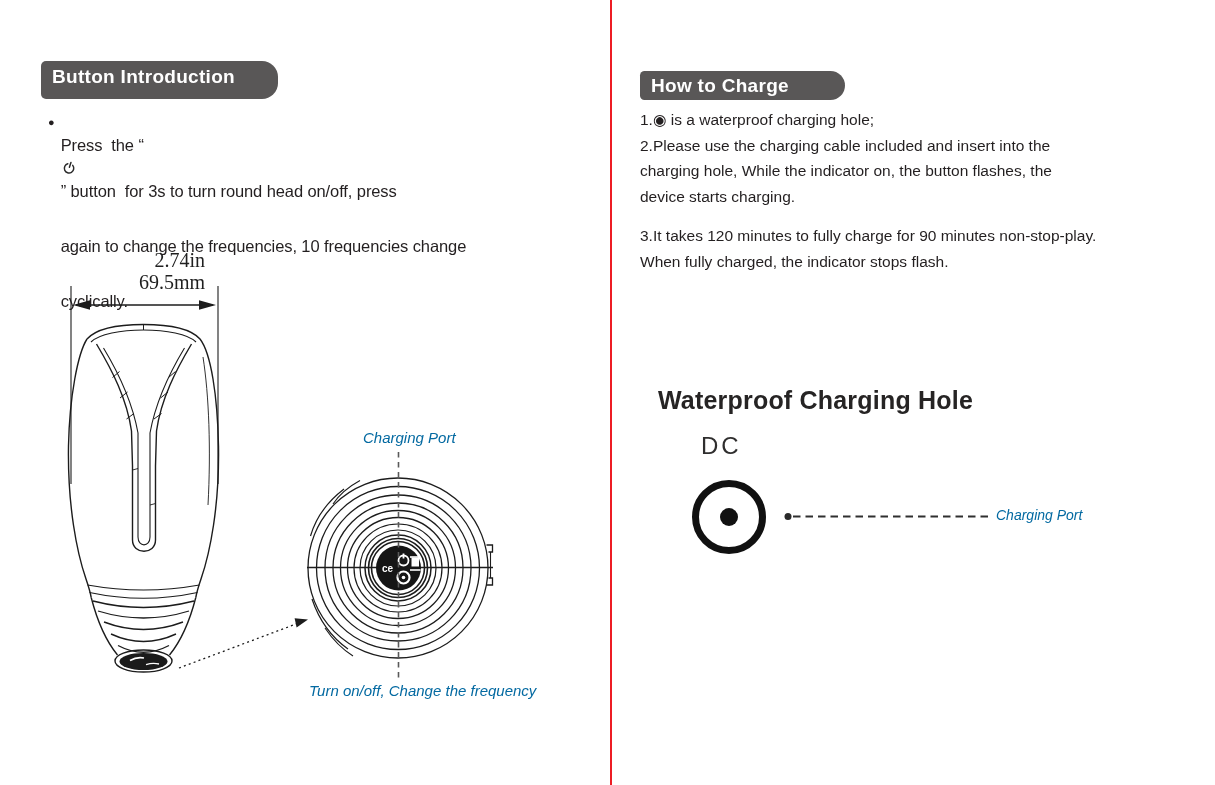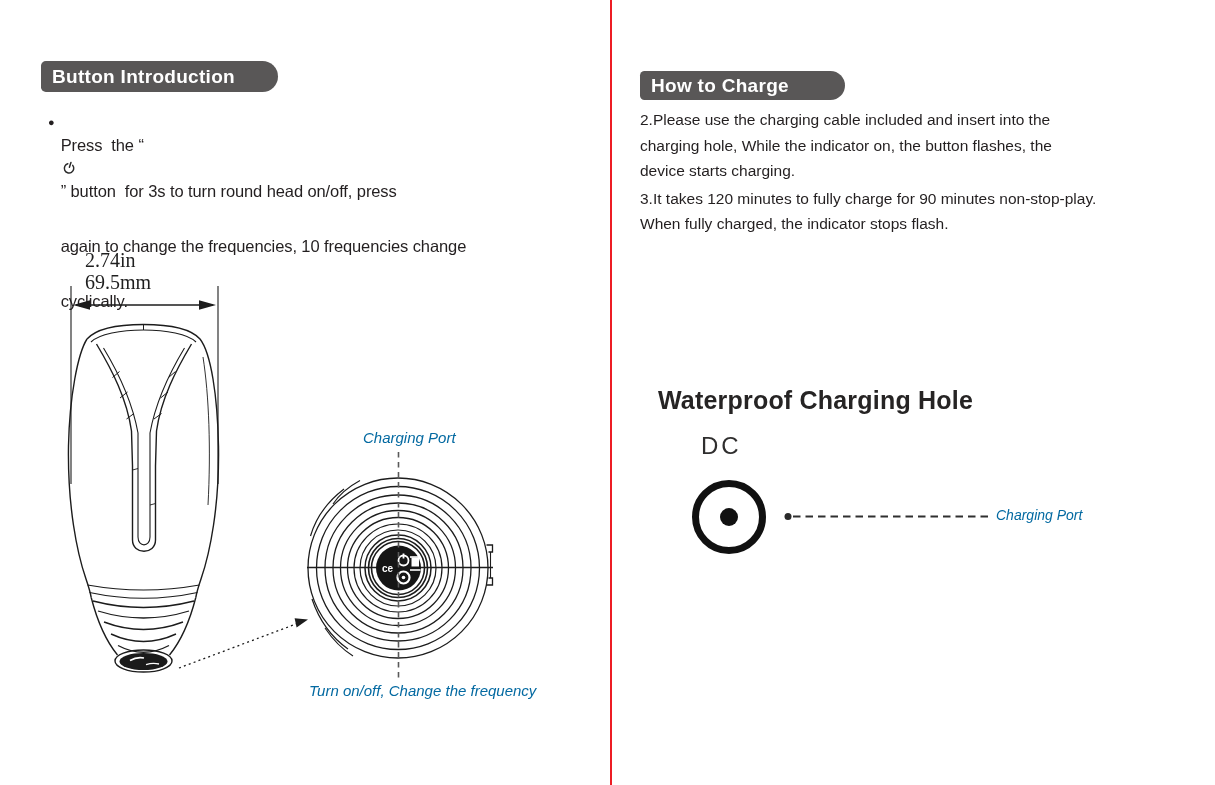--- a/index.html
+++ b/index.html
@@ -1,46 +1,46 @@
 <!DOCTYPE html>
 <html><head>
 <meta charset="utf-8">
 <style>
   html,body{margin:0;padding:0;background:#fff;}
   .page{position:relative;width:1215px;height:785px;background:#ffffff;overflow:hidden;
         font-family:"Liberation Sans",sans-serif;color:#231f20;}
   .divider{position:absolute;left:610px;top:0;width:2px;height:785px;background:#ed1c24;}
 
   
-  .pill{position:absolute;height:31px;line-height:31px;background:#595757;color:#ffffff;
+  .pill{position:absolute;height:38px;line-height:31px;background:#595757;color:#ffffff;
         font-size:19px;font-weight:bold;letter-spacing:.3px;padding:0 0 0 11px;
         border-radius:5px 16px 16px 5px;box-sizing:border-box;}
   .pill-left{left:41px;top:61px;width:237px;}
   .pill-right{left:640px;top:71px;width:205px;height:29px;line-height:29px;}
 
   
   .bullet-para{position:absolute;left:48px;top:106px;display:flex;align-items:flex-start;}
   .bullet-marker{font-size:11px;line-height:32px;margin-right:6px;}
   .bline{font-size:16.5px;line-height:32px;letter-spacing:-0.1px;white-space:pre;margin-top:23px;}
   .bline .seg{white-space:pre;}
   .power-ic{width:14px;height:14px;vertical-align:-2px;margin:0 1px;}
 
   
   .steps{position:absolute;left:640px;top:107px;width:520px;}
   .step{font-size:15.5px;line-height:25.5px;white-space:pre-line;margin:0;}
-  .step-3{margin-top:2px;}
+  .step-3{margin-top:14px;}
 
   .subheading{position:absolute;left:658px;top:386px;font-size:25px;font-weight:bold;
               color:#262424;letter-spacing:.2px;}
   .dc-label{position:absolute;left:701px;top:432px;font-size:24px;letter-spacing:3px;
             color:#2f2e2e;font-weight:500;}
 
   
   .diag-label{position:absolute;font-size:15px;color:#0369a1;font-style:italic;}
-  .dim-label{position:absolute;left:85px;width:120px;text-align:left;
+  .dim-label{position:absolute;left:85px;width:120px;text-align:right;
              font-family:"Liberation Serif",serif;font-size:20px;color:#1f1f1f;}
   .dim-in{top:249px;} .dim-mm{top:271px;}
   .cp-left{left:363px;top:429px;}
   .turn-label{left:309px;top:682px;}
   .cp-right{left:996px;top:507px;font-size:14px;}
 
   svg{position:absolute;display:block;}
   .device-svg{left:40px;top:240px;}
   .dc-svg{left:680px;top:470px;}
 </style>
@@ -165,20 +165,21 @@
         <circle cx="403.5" cy="577.5" r="1.8" fill="#ffffff" stroke="none"></circle>
       </g>
 
       <line x1="398.5" y1="452" x2="398.5" y2="678" stroke="#5a5a5a" stroke-width="1.6" stroke-dasharray="5.5 4.5"></line>
     </g>
   </svg>
 
   <div class="pill pill-right">How to Charge</div>
 
   <div class="steps">
+    <p class="step"><span>1.</span><span>◉</span><span style="white-space:pre"> is a waterproof charging hole;</span></p>
     <p class="step">2.Please use the charging cable included and insert into the
 charging hole, While the indicator on, the button flashes, the
 device starts charging.</p>
     <p class="step step-3">3.It takes 120 minutes to fully charge for 90 minutes non-stop-play.
 When fully charged, the indicator stops flash.</p>
   </div>
 
   <div class="subheading">Waterproof Charging Hole</div>
 
   <div class="dc-label">DC</div>

